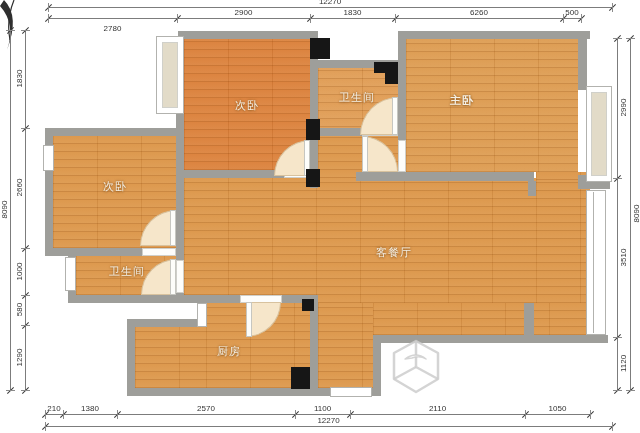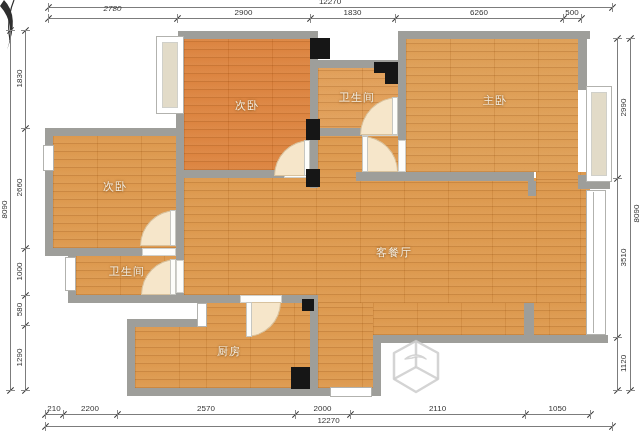--- a/index.html
+++ b/index.html
@@ -117,21 +117,21 @@
   <div class="col" style="left:310px;top:38px;width:20px;height:21px;"></div>
   <div class="col" style="left:374px;top:62px;width:24px;height:11px;"></div>
   <div class="col" style="left:385px;top:73px;width:13px;height:11px;"></div>
   <div class="col" style="left:306px;top:119px;width:14px;height:21px;"></div>
   <div class="col" style="left:306px;top:169px;width:14px;height:18px;"></div>
   <div class="col" style="left:302px;top:299px;width:12px;height:12px;"></div>
   <div class="col" style="left:291px;top:367px;width:19px;height:22px;"></div>
 
   <span class="room-label" style="left:247px;top:105px;">次卧</span>
   <span class="room-label" style="left:357px;top:97px;">卫生间</span>
-  <span class="room-label" style="left:495px;top:100px;">主卧</span>
+  <span class="room-label" style="left:462px;top:100px;font-weight:bold;">主卧</span>
   <span class="room-label" style="left:115px;top:186px;">次卧</span>
   <span class="room-label" style="left:127px;top:271px;">卫生间</span>
   <span class="room-label" style="left:394px;top:252px;">客餐厅</span>
   <span class="room-label" style="left:229px;top:351px;">厨房</span>
 
   <div id="watermark">
     <svg width="56" height="60" viewBox="0 0 56 60" style="flex:0 0 auto;">
       <g fill="rgba(255,255,255,0.55)" stroke="rgba(205,205,205,0.85)" stroke-width="2.5" stroke-linejoin="round">
         <path d="M28 4 L50 16 L50 42 L28 55 L6 42 L6 16 Z"></path>
         <path d="M28 4 L28 30 L50 42" fill="none"></path>
@@ -154,44 +154,44 @@
       <div class="tick-slash" style="left: 173px; top: 18px;"></div>
       <div class="tick-perp" style="left: 177px; top: 14px; width: 1px; height: 9px;"></div>
       <div class="tick-slash" style="left: 306px; top: 18px;"></div>
       <div class="tick-perp" style="left: 310px; top: 14px; width: 1px; height: 9px;"></div>
       <div class="tick-slash" style="left: 391px; top: 18px;"></div>
       <div class="tick-perp" style="left: 395px; top: 14px; width: 1px; height: 9px;"></div>
       <div class="tick-slash" style="left: 559px; top: 18px;"></div>
       <div class="tick-perp" style="left: 563px; top: 14px; width: 1px; height: 9px;"></div>
       <div class="tick-slash" style="left: 577px; top: 18px;"></div>
       <div class="tick-perp" style="left: 581px; top: 14px; width: 1px; height: 9px;"></div>
-      <div class="dim-label" style="left: 48px; top: 4px; width: 129px; font-style: italic;">2780</div>
+      <div class="dim-label" style="left: 48px; top: 24px; width: 129px;">2780</div>
       <div class="dim-label" style="left: 177px; top: 8px; width: 133px;">2900</div>
       <div class="dim-label" style="left: 310px; top: 8px; width: 85px;">1830</div>
       <div class="dim-label" style="left: 395px; top: 8px; width: 168px;">6260</div>
       <div class="dim-label" style="left: 563px; top: 8px; width: 18px;">500</div>
       <div class="dim-line" style="left: 45px; top: 414px; width: 545px; height: 1px;"></div>
       <div class="tick-slash" style="left: 41px; top: 414px;"></div>
       <div class="tick-perp" style="left: 45px; top: 410px; width: 1px; height: 9px;"></div>
       <div class="tick-slash" style="left: 59px; top: 414px;"></div>
       <div class="tick-perp" style="left: 63px; top: 410px; width: 1px; height: 9px;"></div>
       <div class="tick-slash" style="left: 113px; top: 414px;"></div>
       <div class="tick-perp" style="left: 117px; top: 410px; width: 1px; height: 9px;"></div>
       <div class="tick-slash" style="left: 291px; top: 414px;"></div>
       <div class="tick-perp" style="left: 295px; top: 410px; width: 1px; height: 9px;"></div>
       <div class="tick-slash" style="left: 346px; top: 414px;"></div>
       <div class="tick-perp" style="left: 350px; top: 410px; width: 1px; height: 9px;"></div>
       <div class="tick-slash" style="left: 521px; top: 414px;"></div>
       <div class="tick-perp" style="left: 525px; top: 410px; width: 1px; height: 9px;"></div>
       <div class="tick-slash" style="left: 586px; top: 414px;"></div>
       <div class="tick-perp" style="left: 590px; top: 410px; width: 1px; height: 9px;"></div>
       <div class="dim-label" style="left: 45px; top: 404px; width: 18px;">210</div>
-      <div class="dim-label" style="left: 63px; top: 404px; width: 54px;">2200</div>
+      <div class="dim-label" style="left: 63px; top: 404px; width: 54px;">1380</div>
       <div class="dim-label" style="left: 117px; top: 404px; width: 178px;">2570</div>
-      <div class="dim-label" style="left: 295px; top: 404px; width: 55px;">2000</div>
+      <div class="dim-label" style="left: 295px; top: 404px; width: 55px;">1100</div>
       <div class="dim-label" style="left: 350px; top: 404px; width: 175px;">2110</div>
       <div class="dim-label" style="left: 525px; top: 404px; width: 65px;">1050</div>
       <div class="dim-line" style="left: 45px; top: 426px; width: 567px; height: 1px;"></div>
       <div class="tick-slash" style="left: 41px; top: 426px;"></div>
       <div class="tick-perp" style="left: 45px; top: 422px; width: 1px; height: 9px;"></div>
       <div class="tick-slash" style="left: 608px; top: 426px;"></div>
       <div class="tick-perp" style="left: 612px; top: 422px; width: 1px; height: 9px;"></div>
       <div class="dim-label" style="left: 45px; top: 416px; width: 567px;">12270</div>
       <div class="dim-line" style="left: 25px; top: 30px; width: 1px; height: 360px;"></div>
       <div class="tick-slash" style="left: 21px; top: 30px;"></div>

